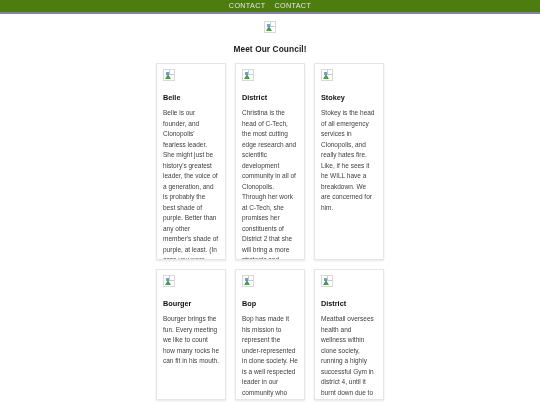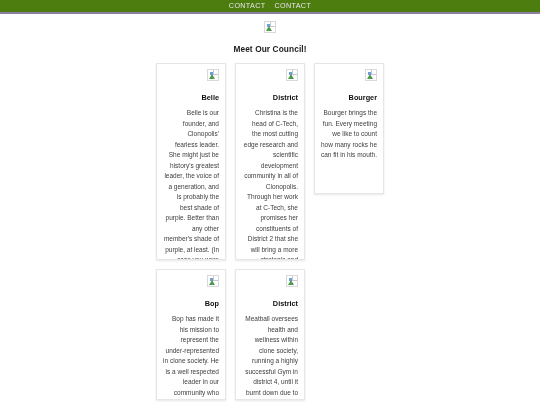--- a/index.html
+++ b/index.html
@@ -102,21 +102,20 @@
     column-gap: 9px;
     row-gap: 9px;
   }
   .card {
     background: #ffffff;
     border: 1px solid #e6e6e6;
     box-shadow: 0 1px 2px rgba(0,0,0,0.10);
     padding: 5px 6px 1px 6px;
     box-sizing: border-box;
     overflow: hidden;
-    text-align: right;
   }
   .card.r1 { height: 197px; }
   .card.r2 { height: 131px; }
 
   .card-img {
     margin-bottom: 7px;
   }
   .card-name {
     font-size: 7.3px;
     font-weight: bold;
@@ -155,20 +154,25 @@
     <div class="card-name">Belle</div>
     <p class="card-bio">Belle is our founder, and Clonopolis' fearless leader. She might just be history's greatest leader, the voice of a generation, and is probably the best shade of purple. Better than any other member's shade of purple, at least. (In case you were wondering, NO, Belle did not write these bios. I swear on all purple strands of hair on my perfectly sculpted head.)</p>
   </div>
 
   <div class="card r1">
     <div class="card-img"><span class="brokenimg"><span class="blue-sq"></span></span></div>
     <div class="card-name">District</div>
     <p class="card-bio">Christina is the head of C-Tech, the most cutting edge research and scientific development community in all of Clonopolis. Through her work at C-Tech, she promises her constituents of District 2 that she will bring a more strategic and intellectually driven perspective to the council.</p>
   </div>
 
+  <div class="card r1">
+    <div class="card-img"><span class="brokenimg"><span class="blue-sq"></span></span></div>
+    <div class="card-name">Stokey</div>
+    <p class="card-bio">Stokey is the head of all emergency services in Clonopolis, and really hates fire. Like, if he sees it he WILL have a breakdown. We are concerned for him.</p>
+  </div>
 
   <div class="card r2">
     <div class="card-img"><span class="brokenimg"><span class="blue-sq"></span></span></div>
     <div class="card-name">Bourger</div>
     <p class="card-bio">Bourger brings the fun. Every meeting we like to count how many rocks he can fit in his mouth.</p>
   </div>
 
   <div class="card r2">
     <div class="card-img"><span class="brokenimg"><span class="blue-sq"></span></span></div>
     <div class="card-name">Bop</div>

